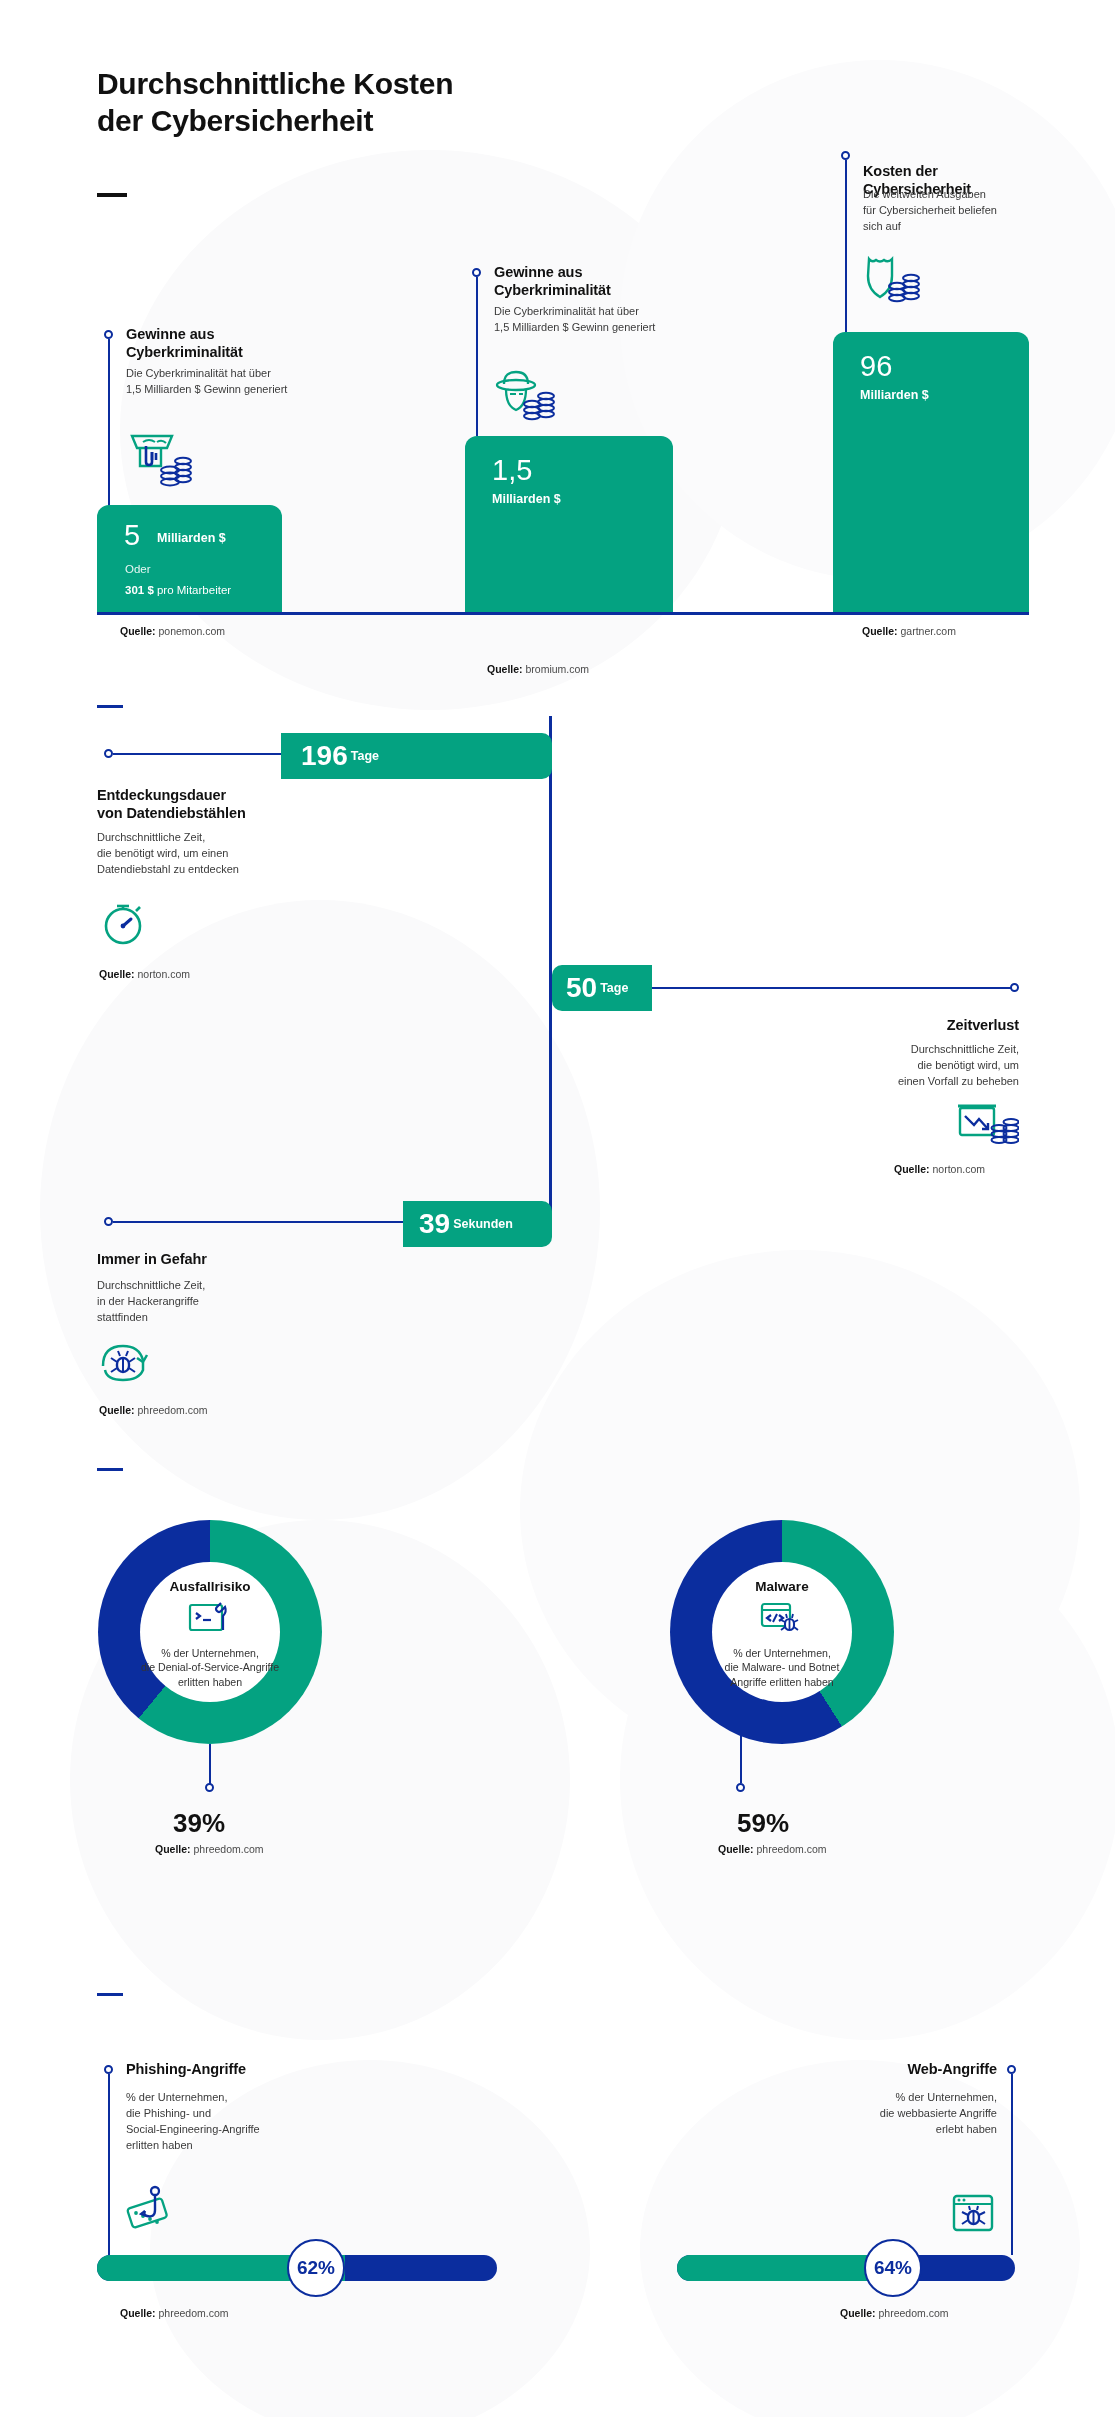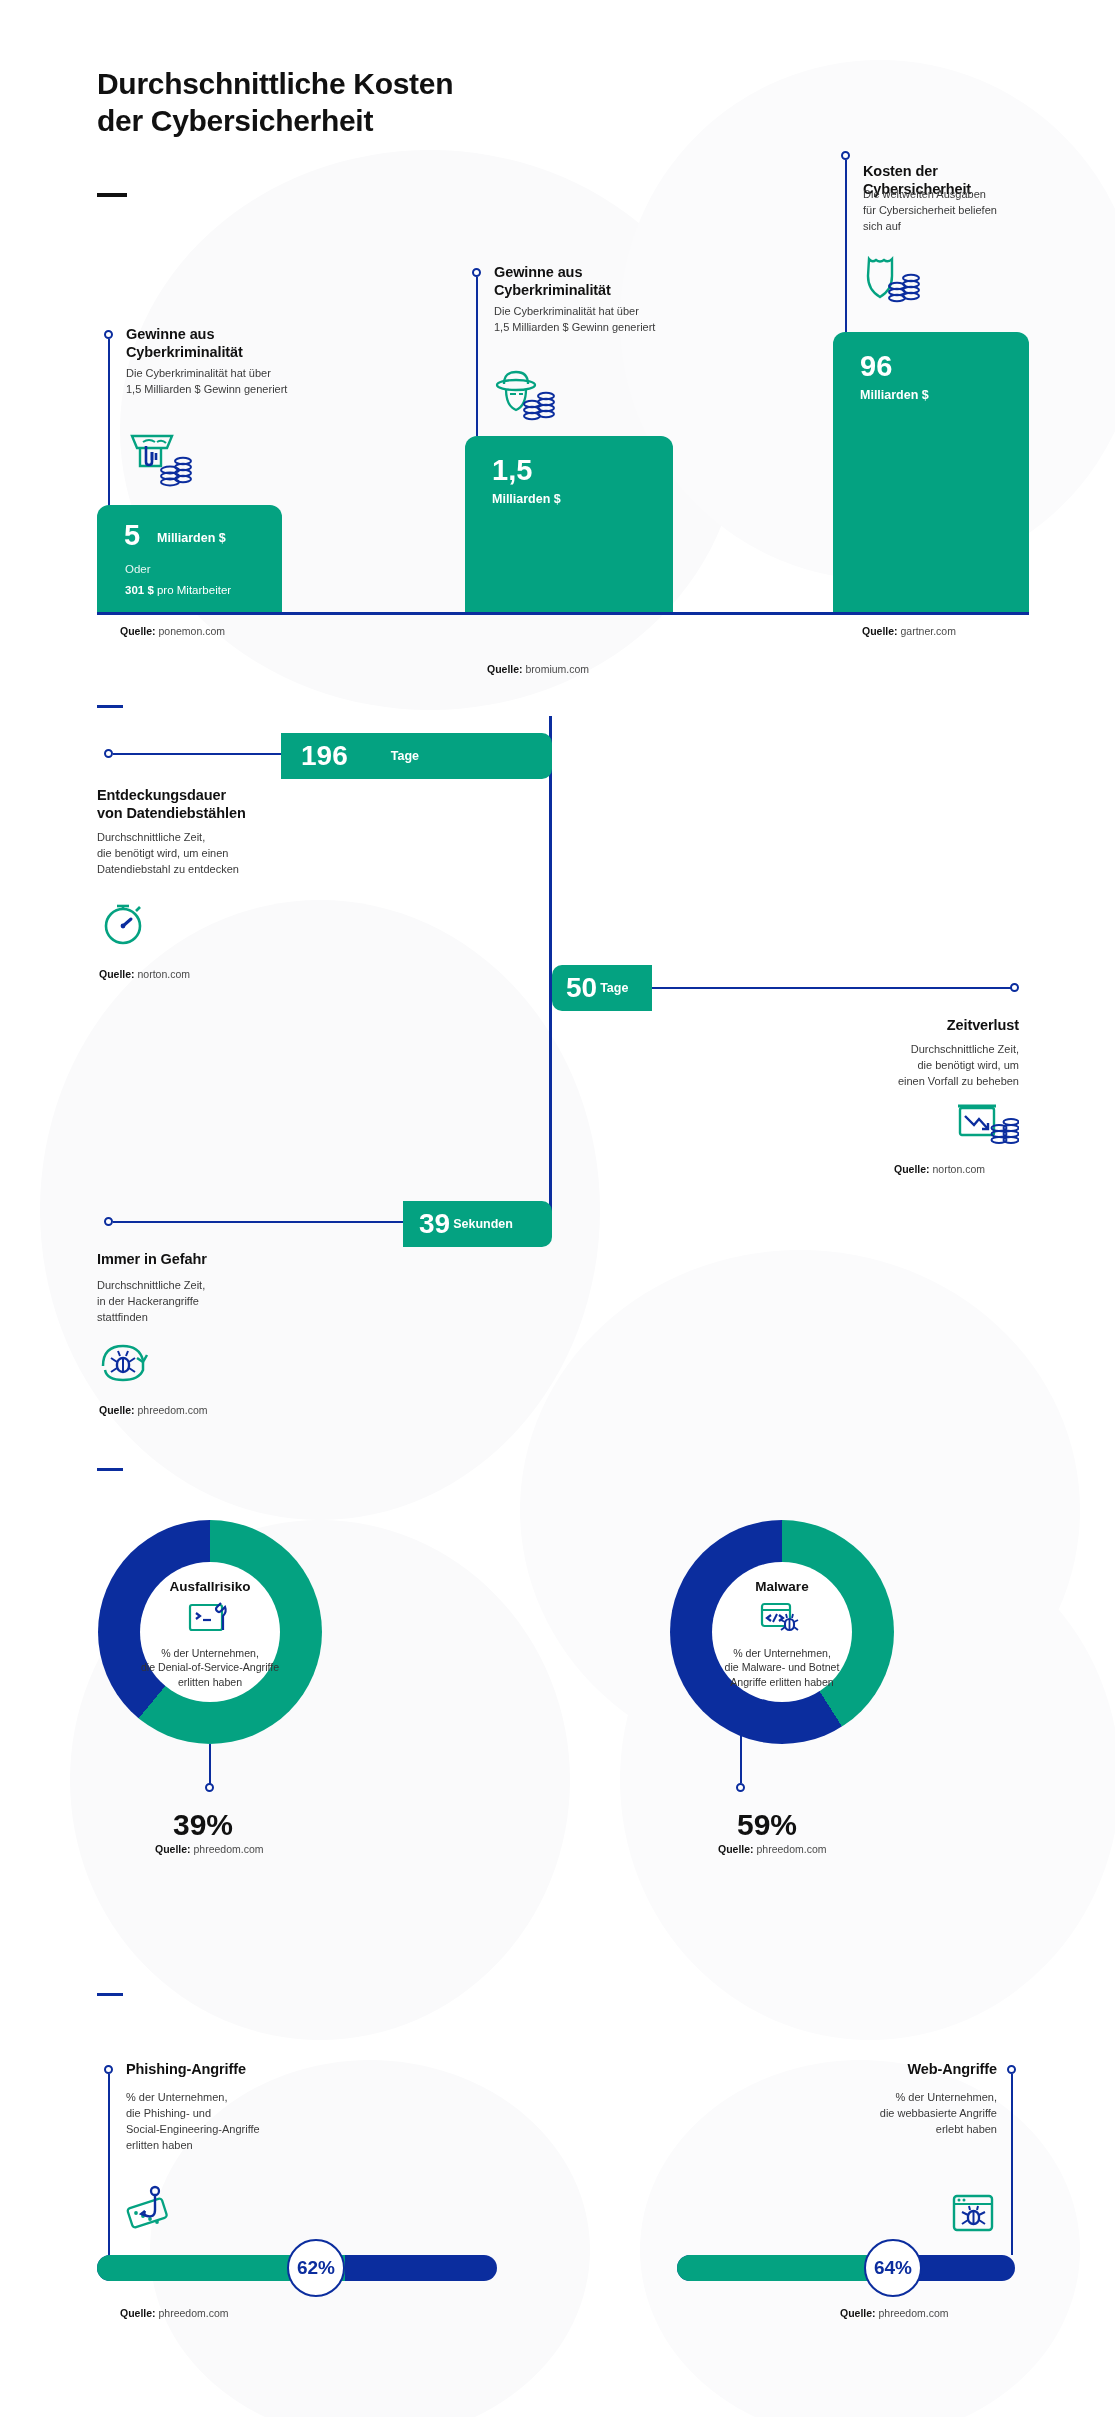--- a/index.html
+++ b/index.html
@@ -47,21 +47,21 @@
   }
   .lbl-sub {
     position:absolute; font-size:11px; line-height:1.45; color:#3a3a3a;
     white-space:pre-line;
   }
   .bar {
     position:absolute; background:#04a281;
     border-top-left-radius:12px; border-top-right-radius:12px;
   }
   .bar .bigval {
-    position:absolute; color:#fff; font-weight:bold;text-align:right;
+    position:absolute; color:#fff; font-weight:normal;text-align:right;
   }
   .bar .unit {
     position:absolute; color:#fff; font-weight:bold; font-size:12.5px;
   }
   .bar .extra1 { position:absolute; color:#e7f7f3; font-size:11.5px; }
   .bar .extra2 { position:absolute; color:#ffffff; font-size:11.5px; }
   .bar .extra2 b { font-weight:bold; }
   .src {
     position:absolute; font-size:10.5px; color:#4a4a4a; white-space:nowrap;
   }
@@ -81,21 +81,21 @@
   .donut .hole {
     position:absolute; left:50%; top:50%; transform:translate(-50%,-50%);
     width:140px; height:140px; border-radius:50%; background:#fff;
     display:flex; flex-direction:column; align-items:center;
   }
   .donut .d-title { font-size:13.5px; font-weight:bold; margin-top:17px; color:#111; }
   .donut .d-desc {
     font-size:10.6px; line-height:1.35; text-align:center; color:#333;
     white-space:pre-line; margin-top:6px;
   }
-  .pctbig { position:absolute; font-size:30px; font-weight:bold; color:#111; }
+  .pctbig { position:absolute; font-size:26px; font-weight:bold; color:#111; }
   .track {
     position:absolute; height:26px; border-radius:13px; background:#0b2d9e;
     overflow:hidden;
   }
   .fill { position:absolute; left:0; top:0; height:26px; background:#04a281; }
   .bubble {
     position:absolute; width:58px; height:58px; border-radius:50%;
     background:#fff; border:2.5px solid #0b2d9e;
     display:flex; align-items:center; justify-content:center;
     font-size:19px; font-weight:bold; color:#0b2d9e;
@@ -218,21 +218,21 @@
   </div>
 
   <div class="axis"></div>
 
   <div class="rule blue" style="left:97px; top:705px; width:26px; height:3px;"></div>
 
   <div class="vaxis" style="left:549px; top:716px; height:500px;"></div>
 
   <div class="stemdot" style="left:104px; top:749px;"></div>
   <div class="leader" style="left:113px; top:753px; width:168px;"></div>
-  <div class="pill left" style="left:281px; top:733px; width:271px;gap:40px;">
+  <div class="pill left" style="left:281px; top:733px; width:271px;">
     <span class="num" style="margin-left:20px;">196</span>
     <span class="unit2">Tage</span>
   </div>
   <div class="lbl-title" style="left:97px; top:786px; width:250px;">Entdeckungsdauer
 von Datendiebstählen</div>
   <div class="lbl-sub" style="left:97px; top:830px; width:250px;">Durchschnittliche Zeit,
 die benötigt wird, um einen
 Datendiebstahl zu entdecken</div>
 
   <span style="position:absolute;left:99px;top:898px;">

